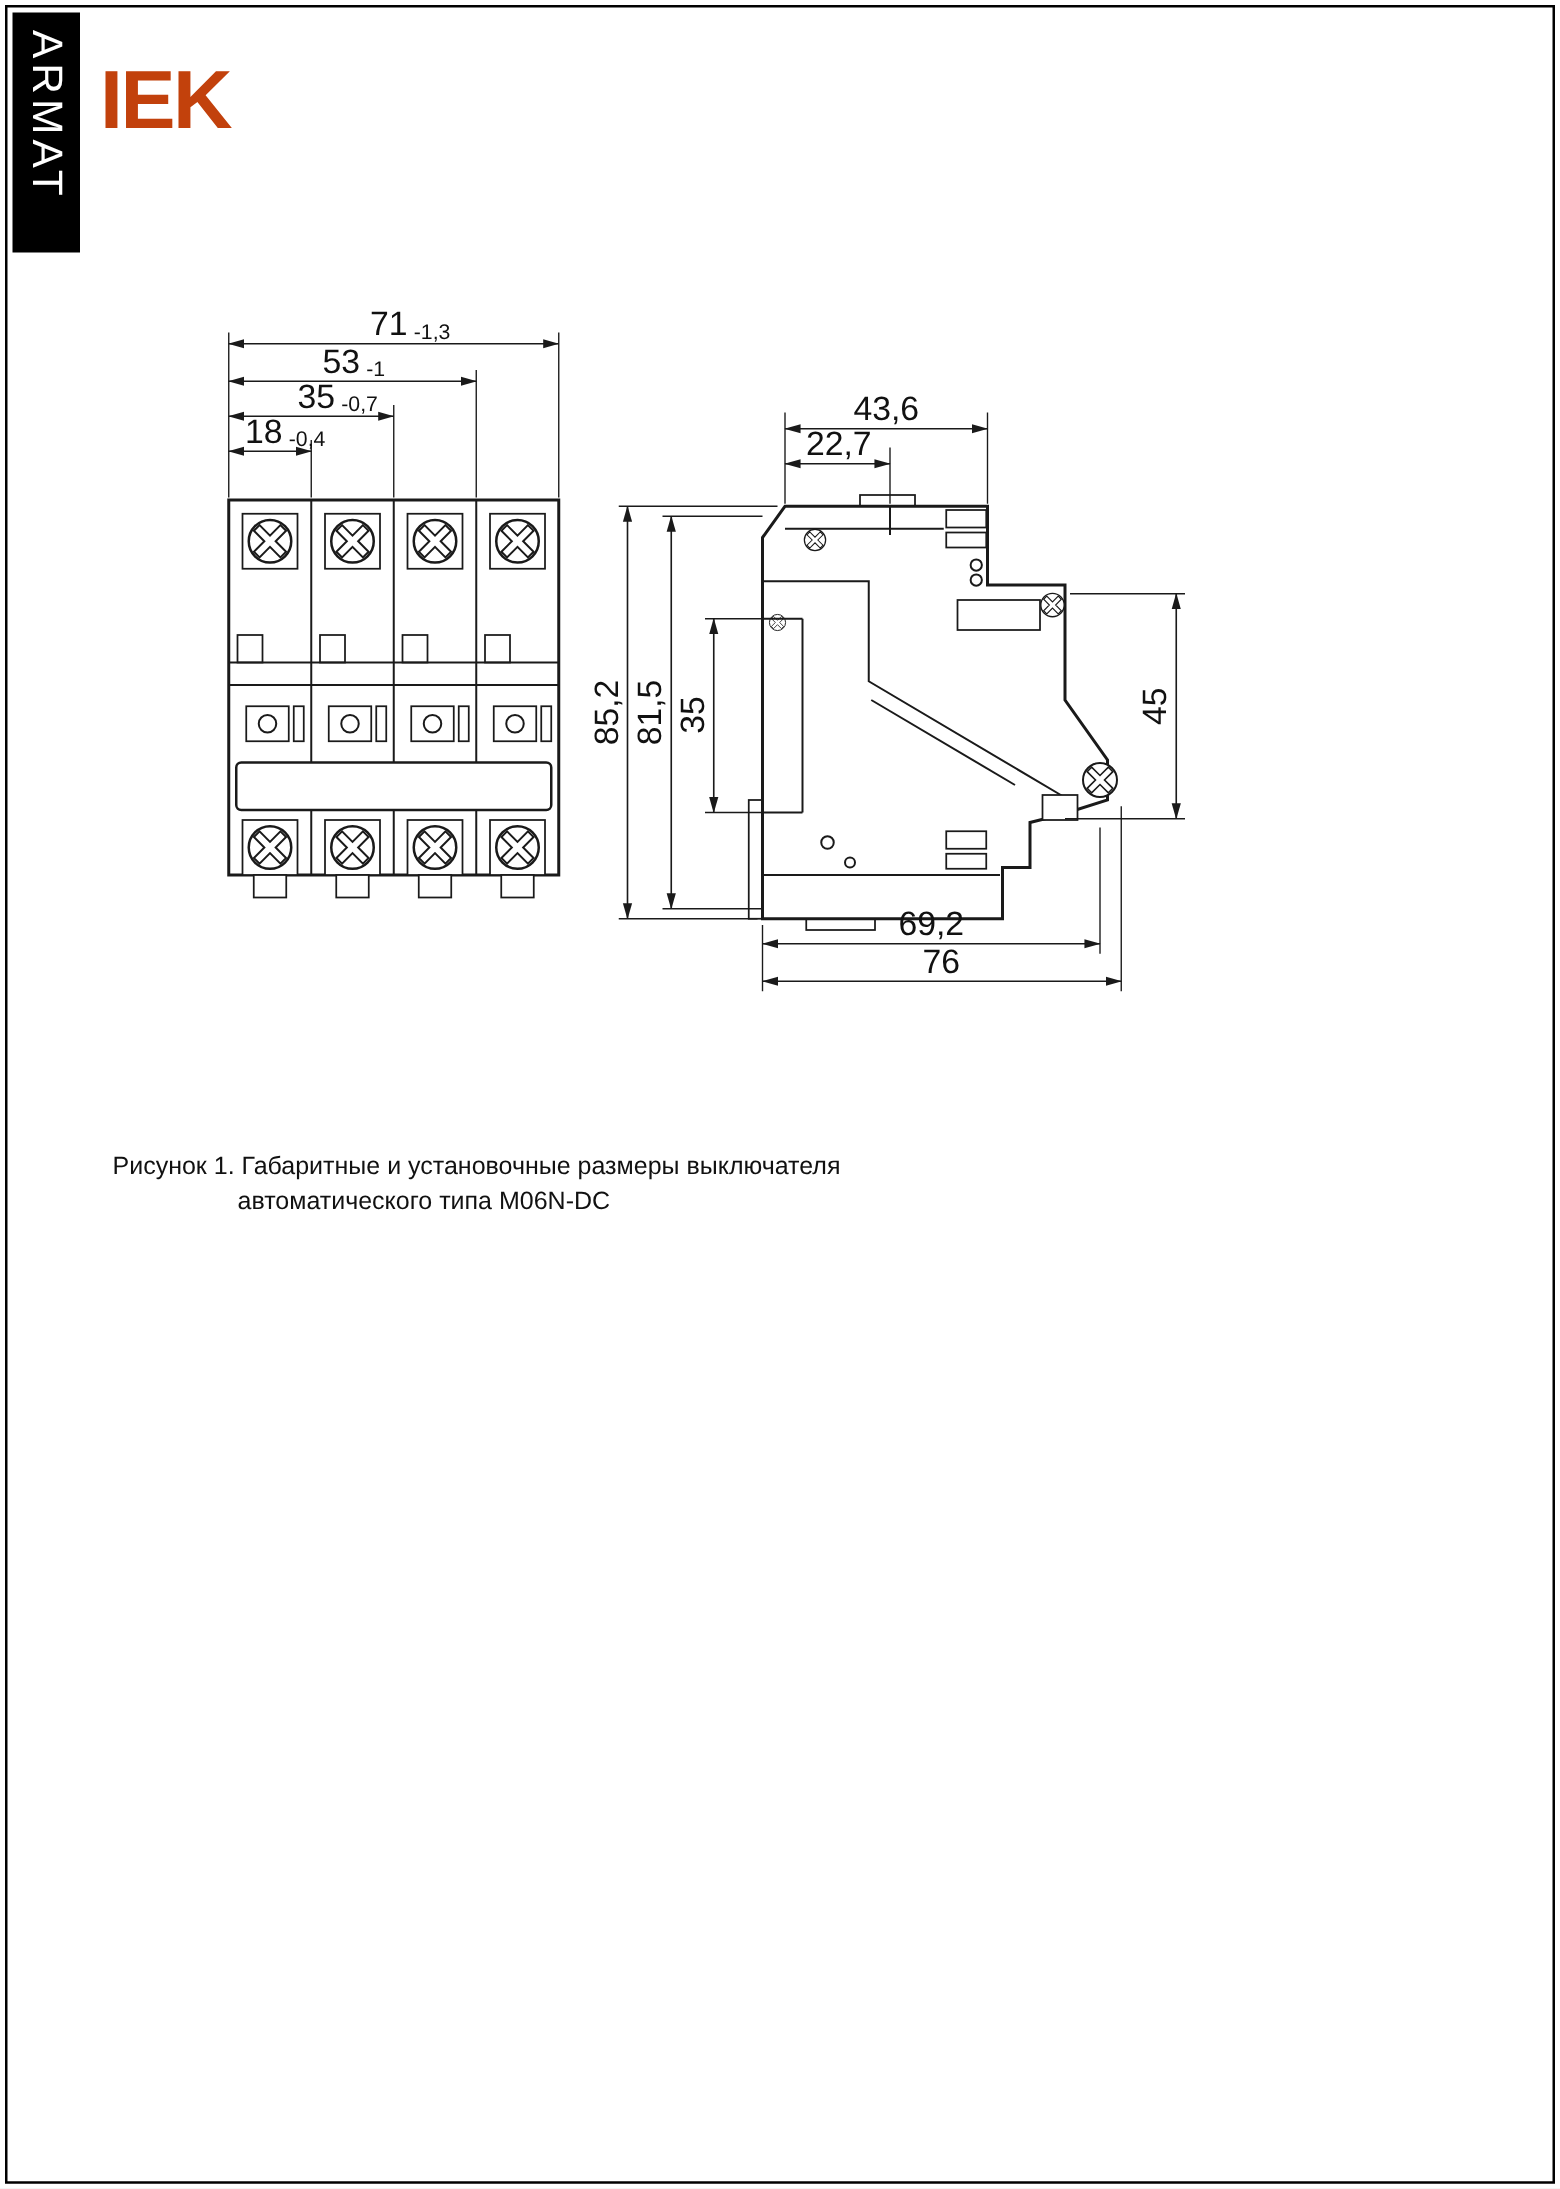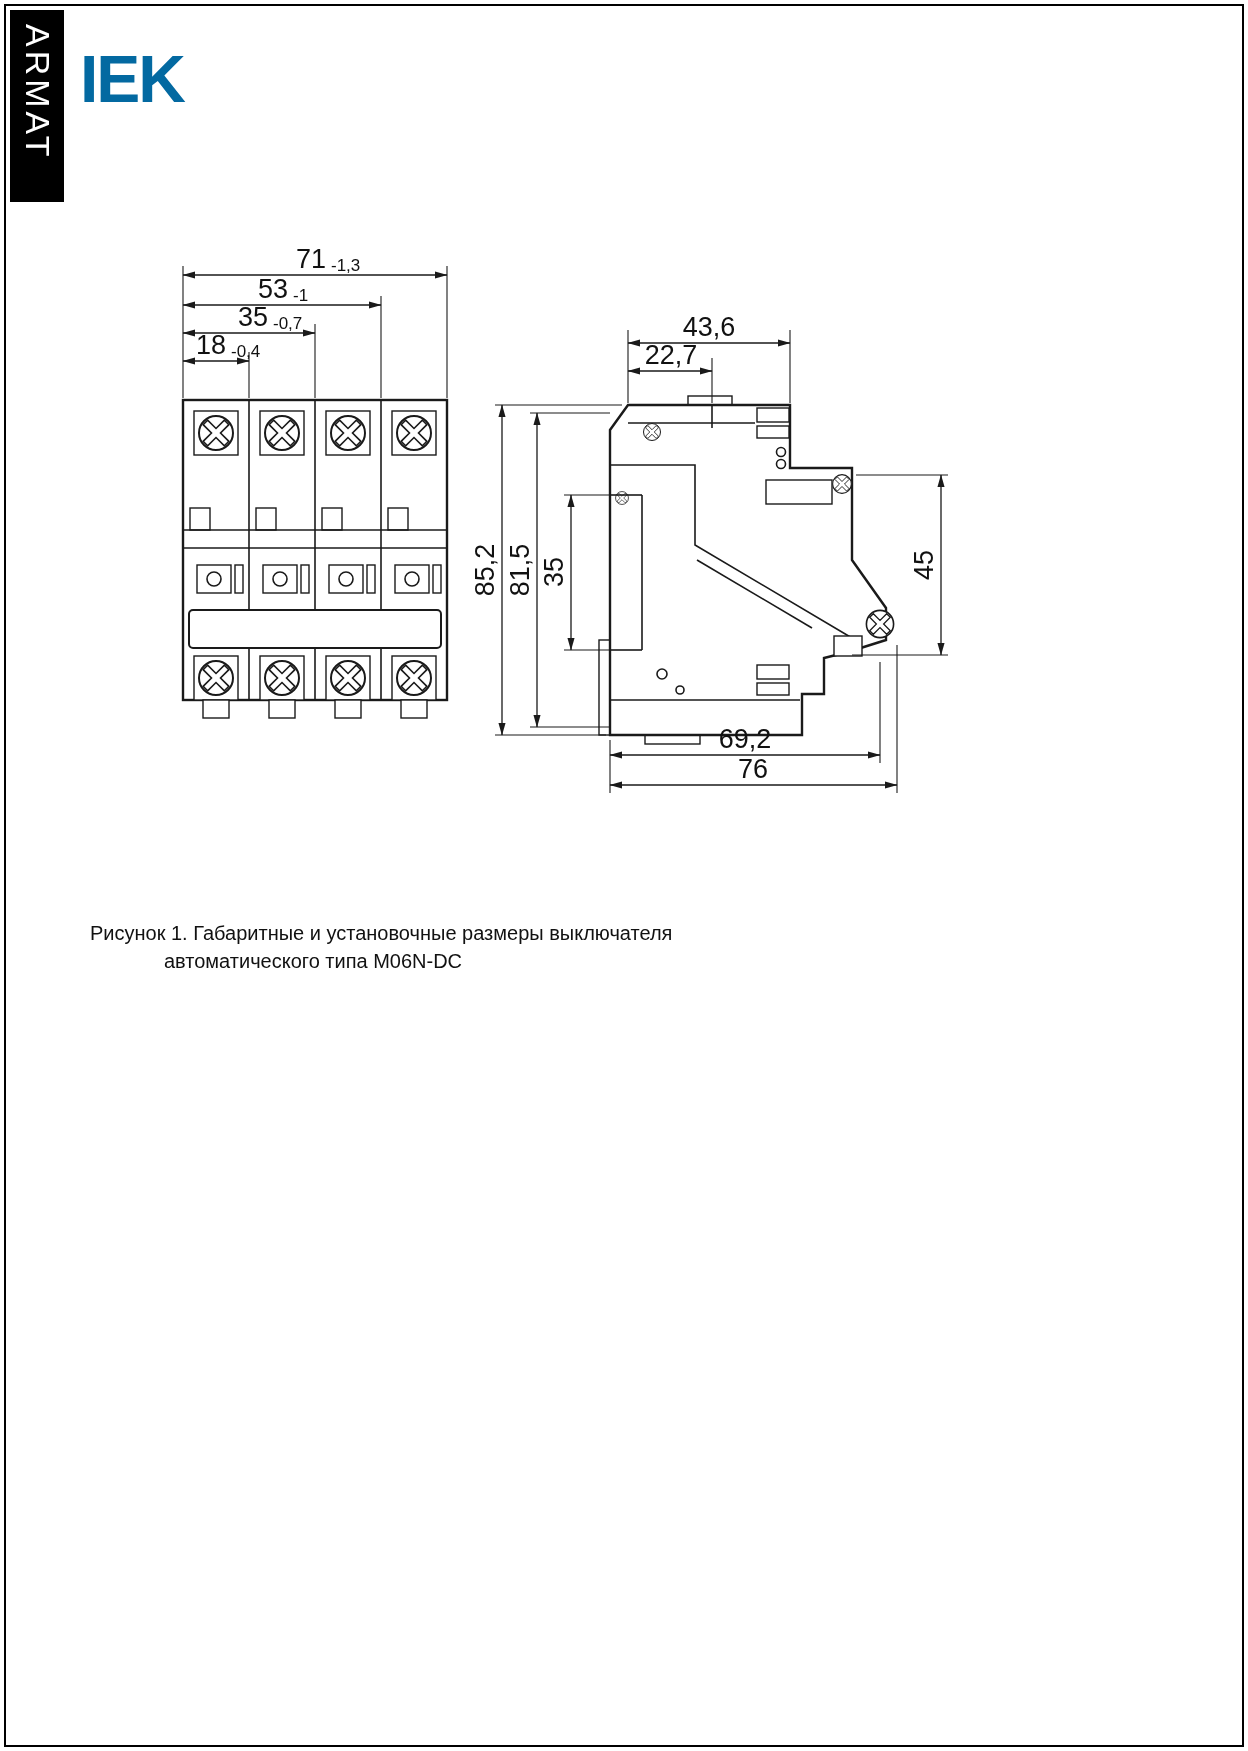--- a/index.html
+++ b/index.html
@@ -12,33 +12,33 @@
   .brand-box{
     position:absolute;left:10px;top:10px;width:54px;height:192px;background:#000;
     display:flex;justify-content:center;align-items:flex-start;
   }
   .brand-text{
     writing-mode:vertical-rl;color:#fff;font-size:34px;letter-spacing:4px;
     padding-top:14px;font-weight:400;
   }
   .logo{
     position:absolute;left:80px;top:46px;font-size:66px;font-weight:800;
-    letter-spacing:-2px;color:#0369a1;line-height:1;
+    letter-spacing:-2px;color:#c2410c;line-height:1;
   }
   svg{position:absolute;left:0;top:0;}
   svg text{fill:#111;font-family:"Liberation Sans",sans-serif;}
   .num{font-size:27px;}
   .tol{font-size:17px;}
   .outline{fill:#fff;stroke:#1a1a1a;stroke-width:2.4;stroke-linejoin:miter;}
   .thin{stroke:#1a1a1a;stroke-width:1.6;fill:none;}
   .detail{stroke:#1a1a1a;stroke-width:1.4;fill:#fff;}
   .dl{stroke:#1a1a1a;stroke-width:1.3;}
   .ext{stroke:#1a1a1a;stroke-width:1.1;}
   .caption{position:absolute;left:90px;top:920px;font-size:20px;line-height:1.38;color:#111;}
-  .caption-l2{margin-left:74px;}
+  .caption-l2{margin-left:100px;}
 </style>
 </head>
 <body>
 
 <div class="page">
   <div class="page-border"></div>
 
   <div class="brand-box">
     <div class="brand-text">ARMAT</div>
   </div>

